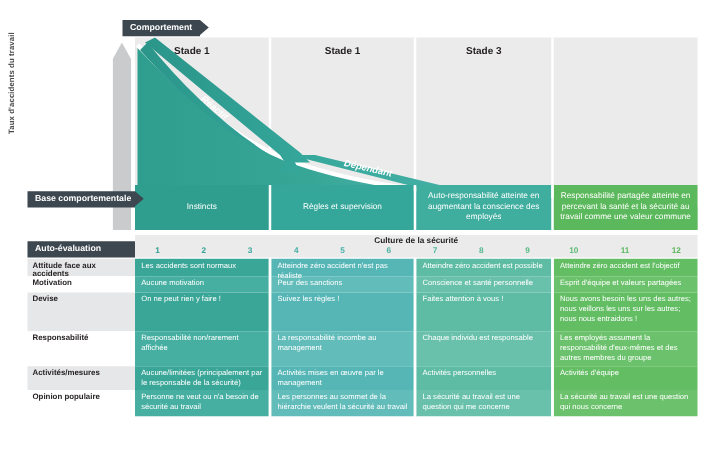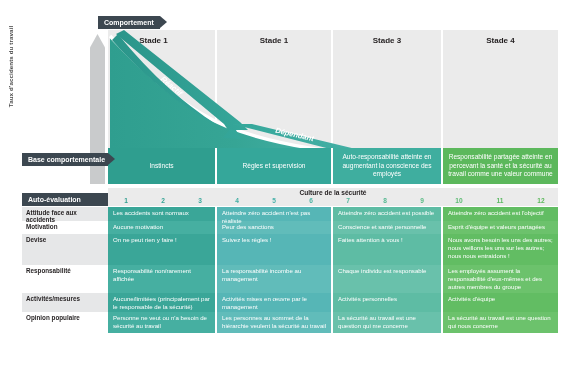--- a/index.html
+++ b/index.html
@@ -120,21 +120,20 @@
   <div class="yaxis-label">Taux d'accidents du travail</div>
 
   <div class="plot">
     <div class="plot-col-sep" style="left:107px"></div>
     <div class="plot-col-sep" style="left:223px"></div>
     <div class="plot-col-sep" style="left:333px"></div>
 
     <div class="stage-head" style="left:0px;width:91px">Stade 1</div>
     <div class="stage-head" style="left:109px;width:114px">Stade 1</div>
     <div class="stage-head" style="left:225px;width:108px">Stade 3</div>
-    <div class="stage-head" style="left:335px;width:115px">Stade 4</div>
   </div>
 
   <div class="curvewrap">
     <svg width="450" height="154" viewBox="0 0 450 154" xmlns="http://www.w3.org/2000/svg">
       <defs>
         <linearGradient id="gfill" x1="0" y1="0" x2="1" y2="0">
           <stop offset="0" stop-color="#2f9e8f"></stop>
           <stop offset="0.28" stop-color="#36a595"></stop>
           <stop offset="0.50" stop-color="#45b0a6"></stop>
           <stop offset="0.74" stop-color="#4fb98f"></stop>

